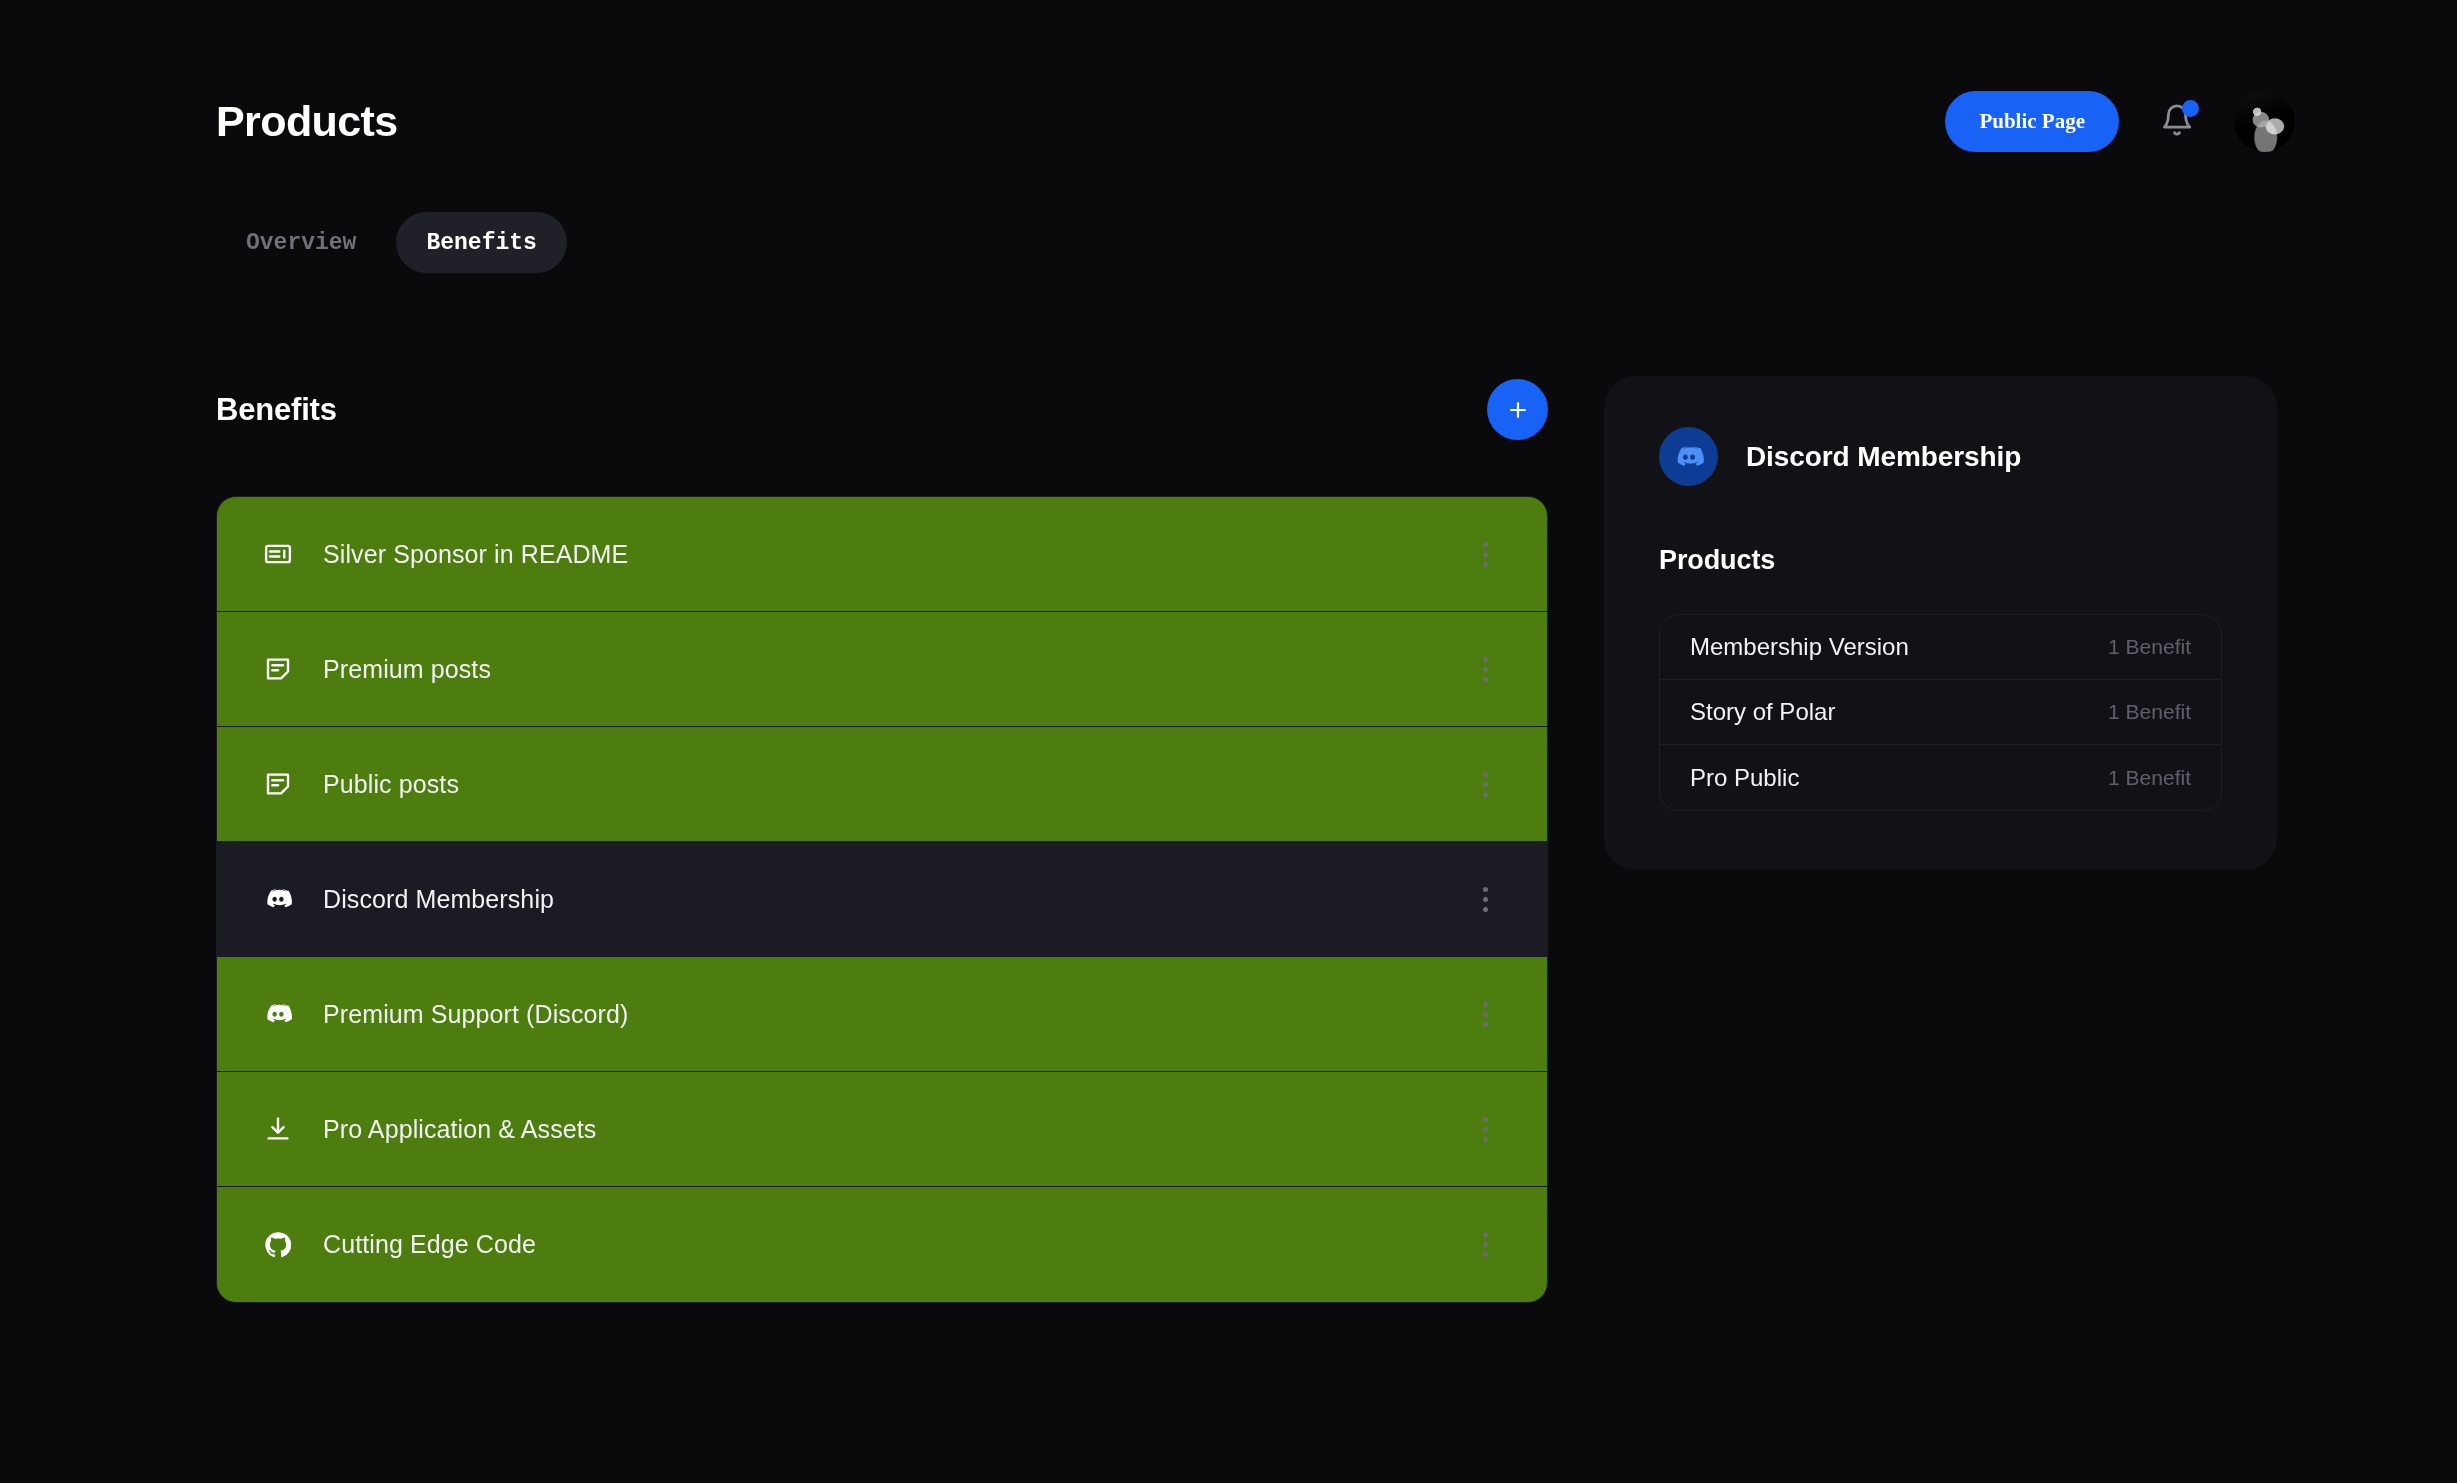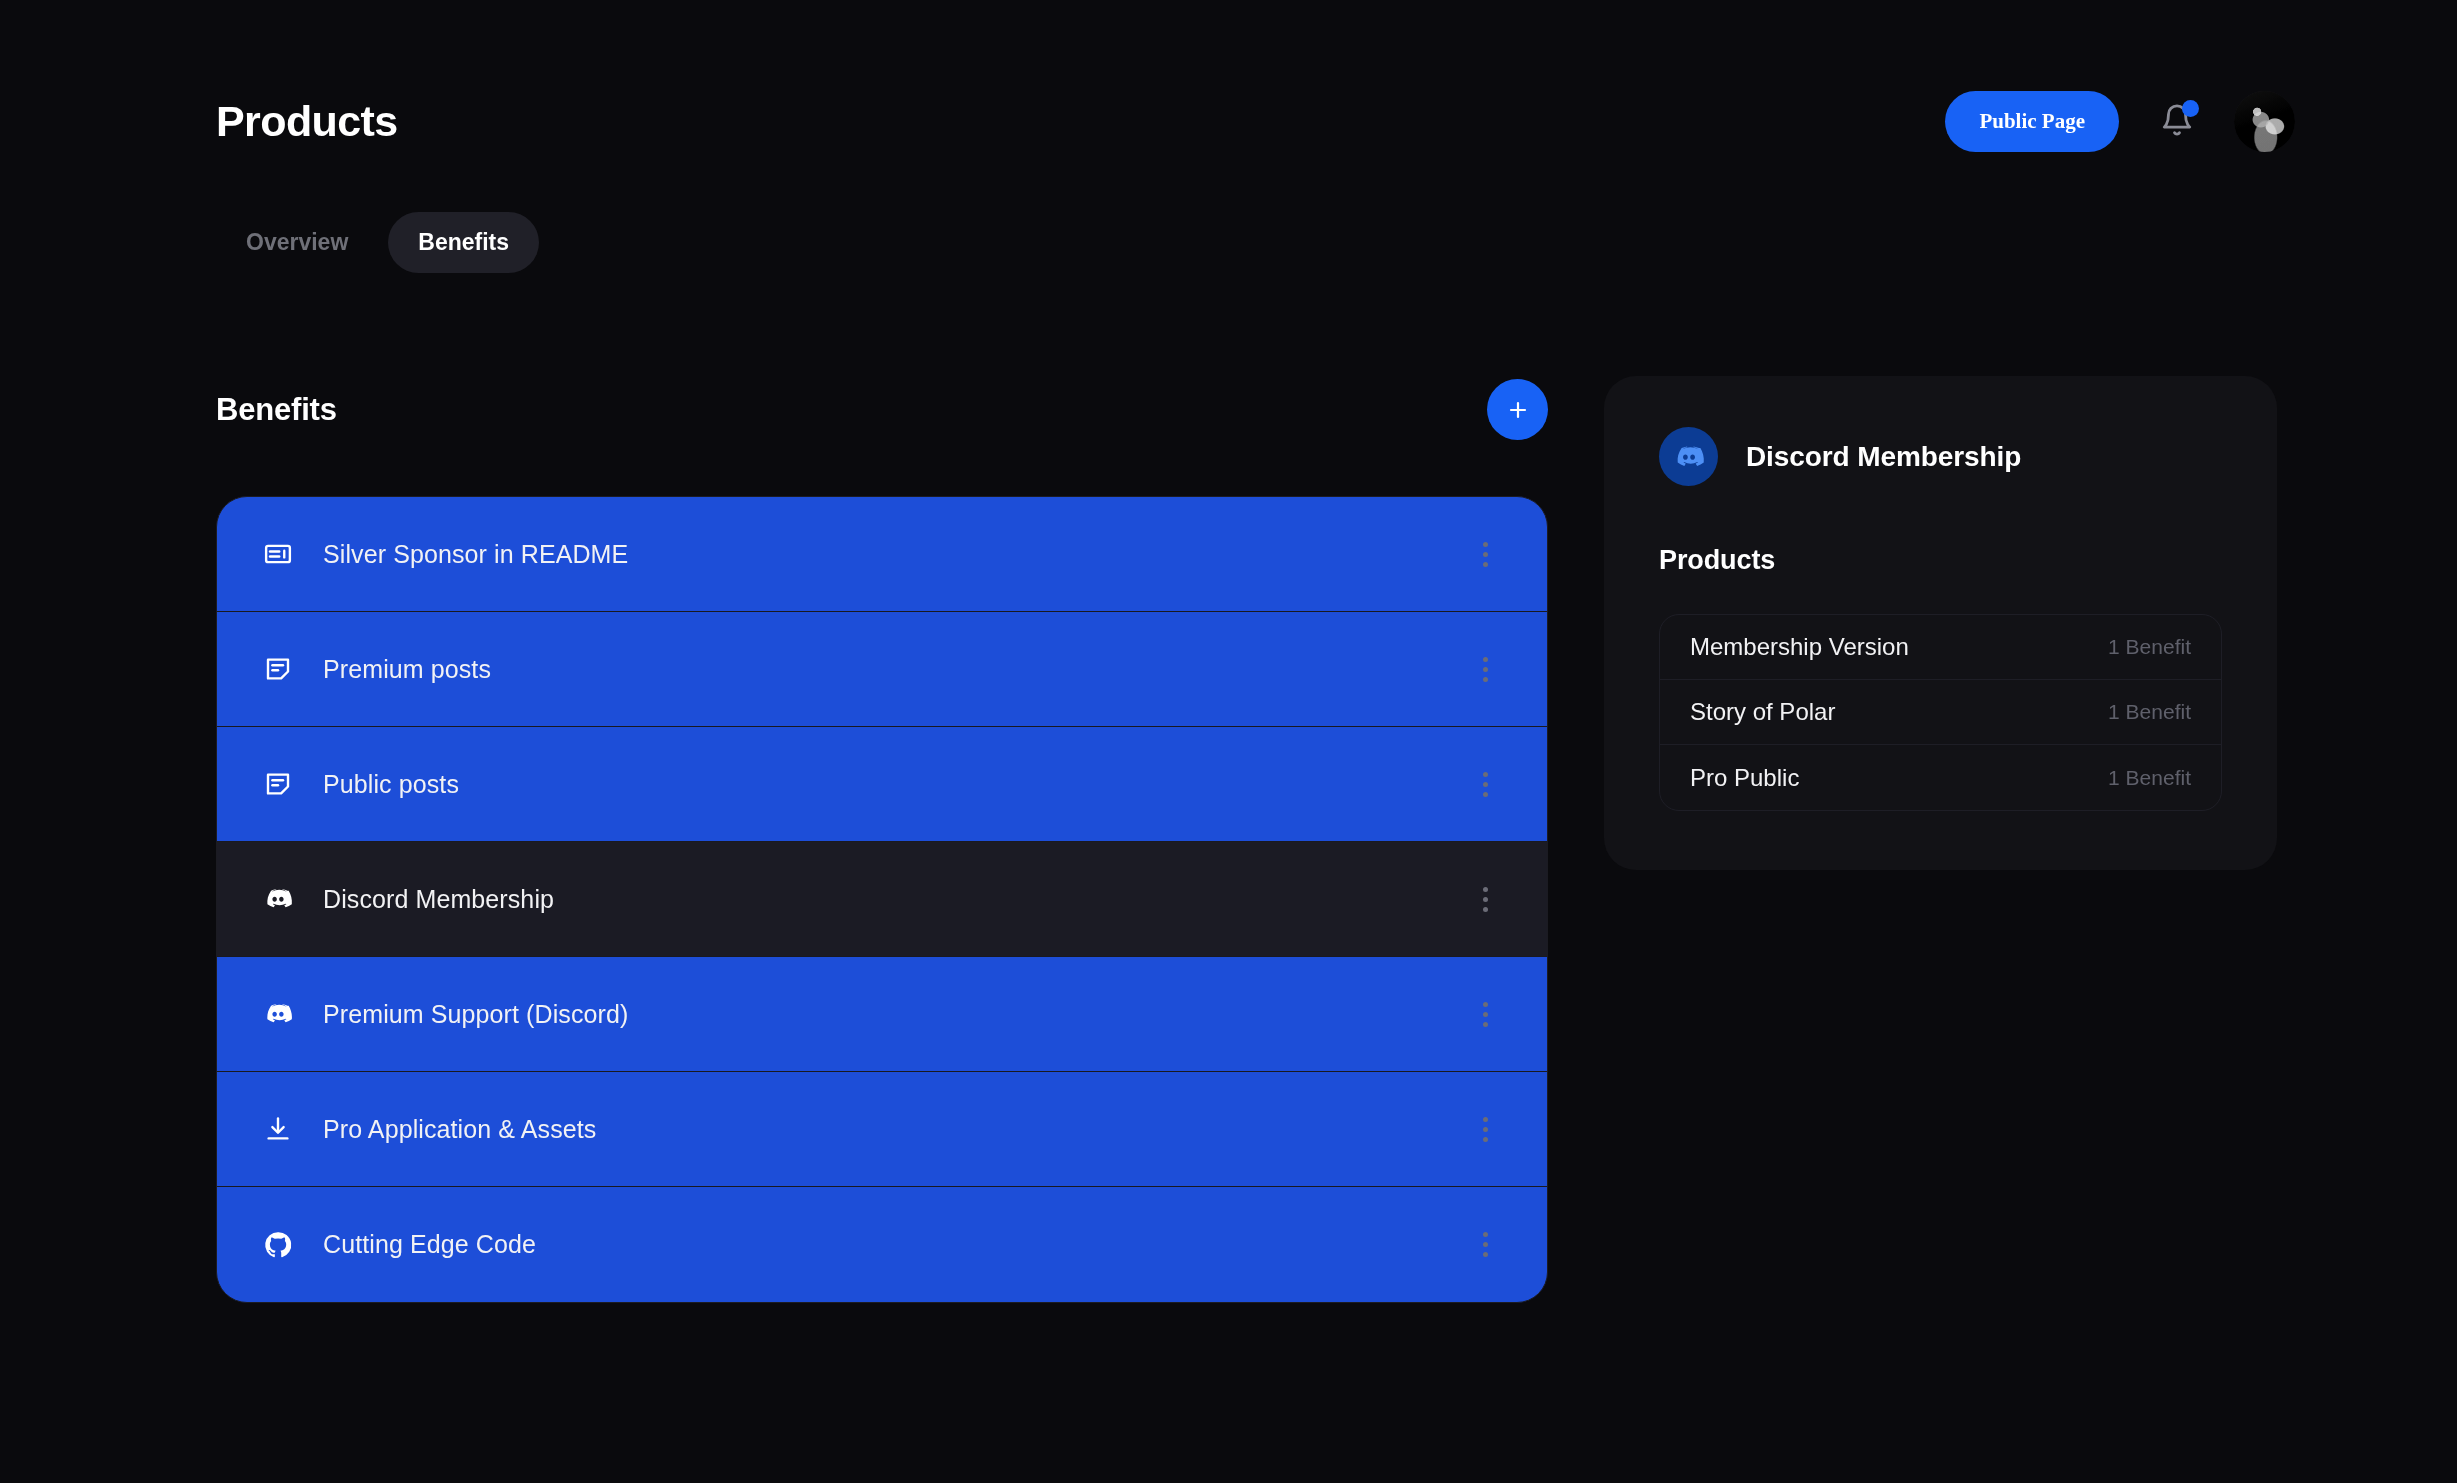--- a/index.html
+++ b/index.html
@@ -117,21 +117,21 @@
     padding: 0 30px;
     border-radius: 989px;
     display: flex;
     align-items: center;
     font-size: 23px;
     font-weight: 600;
     color: #6f7078;
     cursor: pointer;
     background: transparent;
     border: none;
-    font-family: Liberation Sans, sans-serif;
+    font-family: Liberation Mono, monospace;
   }
   .tab.active {
     background: #202028;
     color: #ffffff;
   }
 
   
   .benefits-section {
     position: absolute;
     left: 216px;
@@ -161,23 +161,23 @@
     display: flex;
     align-items: center;
     justify-content: center;
     cursor: pointer;
   }
   .add-btn svg { display: block; }
 
   .benefits-list {
     margin-top: 56px;
     border: 1px solid #1b1b22;
-    border-radius: 31px;
+    border-radius: 20px;
     overflow: hidden;
-    background: #1d4ed8;
+    background: #4d7c0f;
   }
 
   .benefit-row {
     height: 115px;
     display: flex;
     align-items: center;
     padding: 0 36px 0 44px;
     border-bottom: 1px solid #191920;
     cursor: pointer;
     background: transparent;

